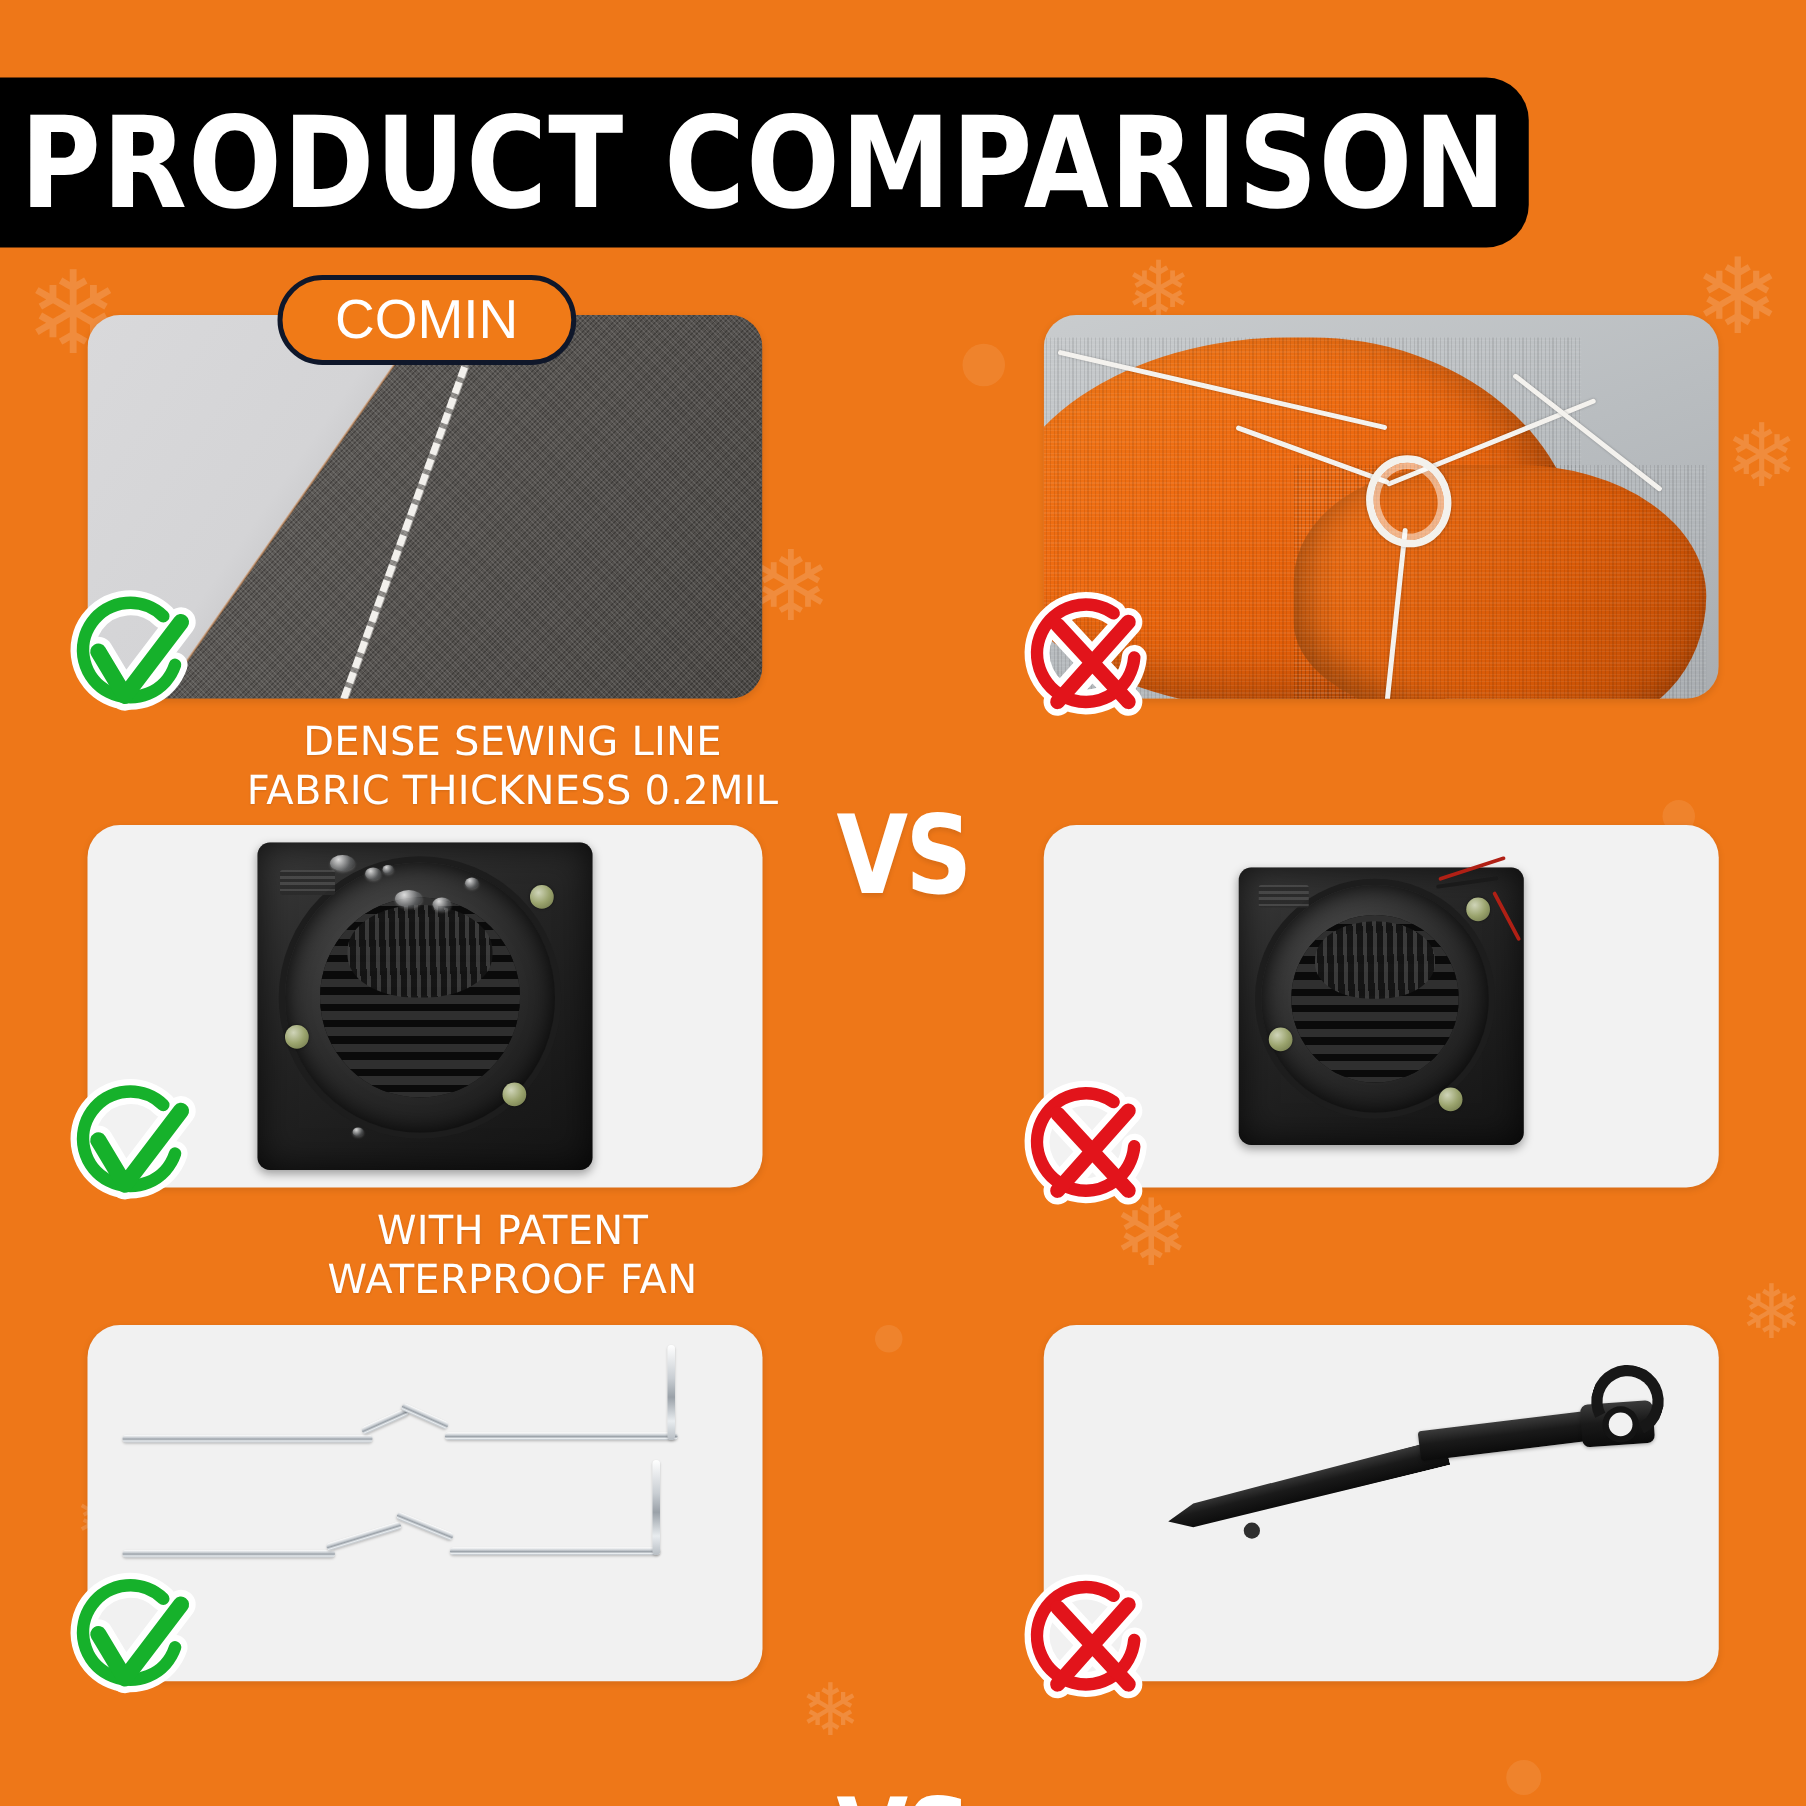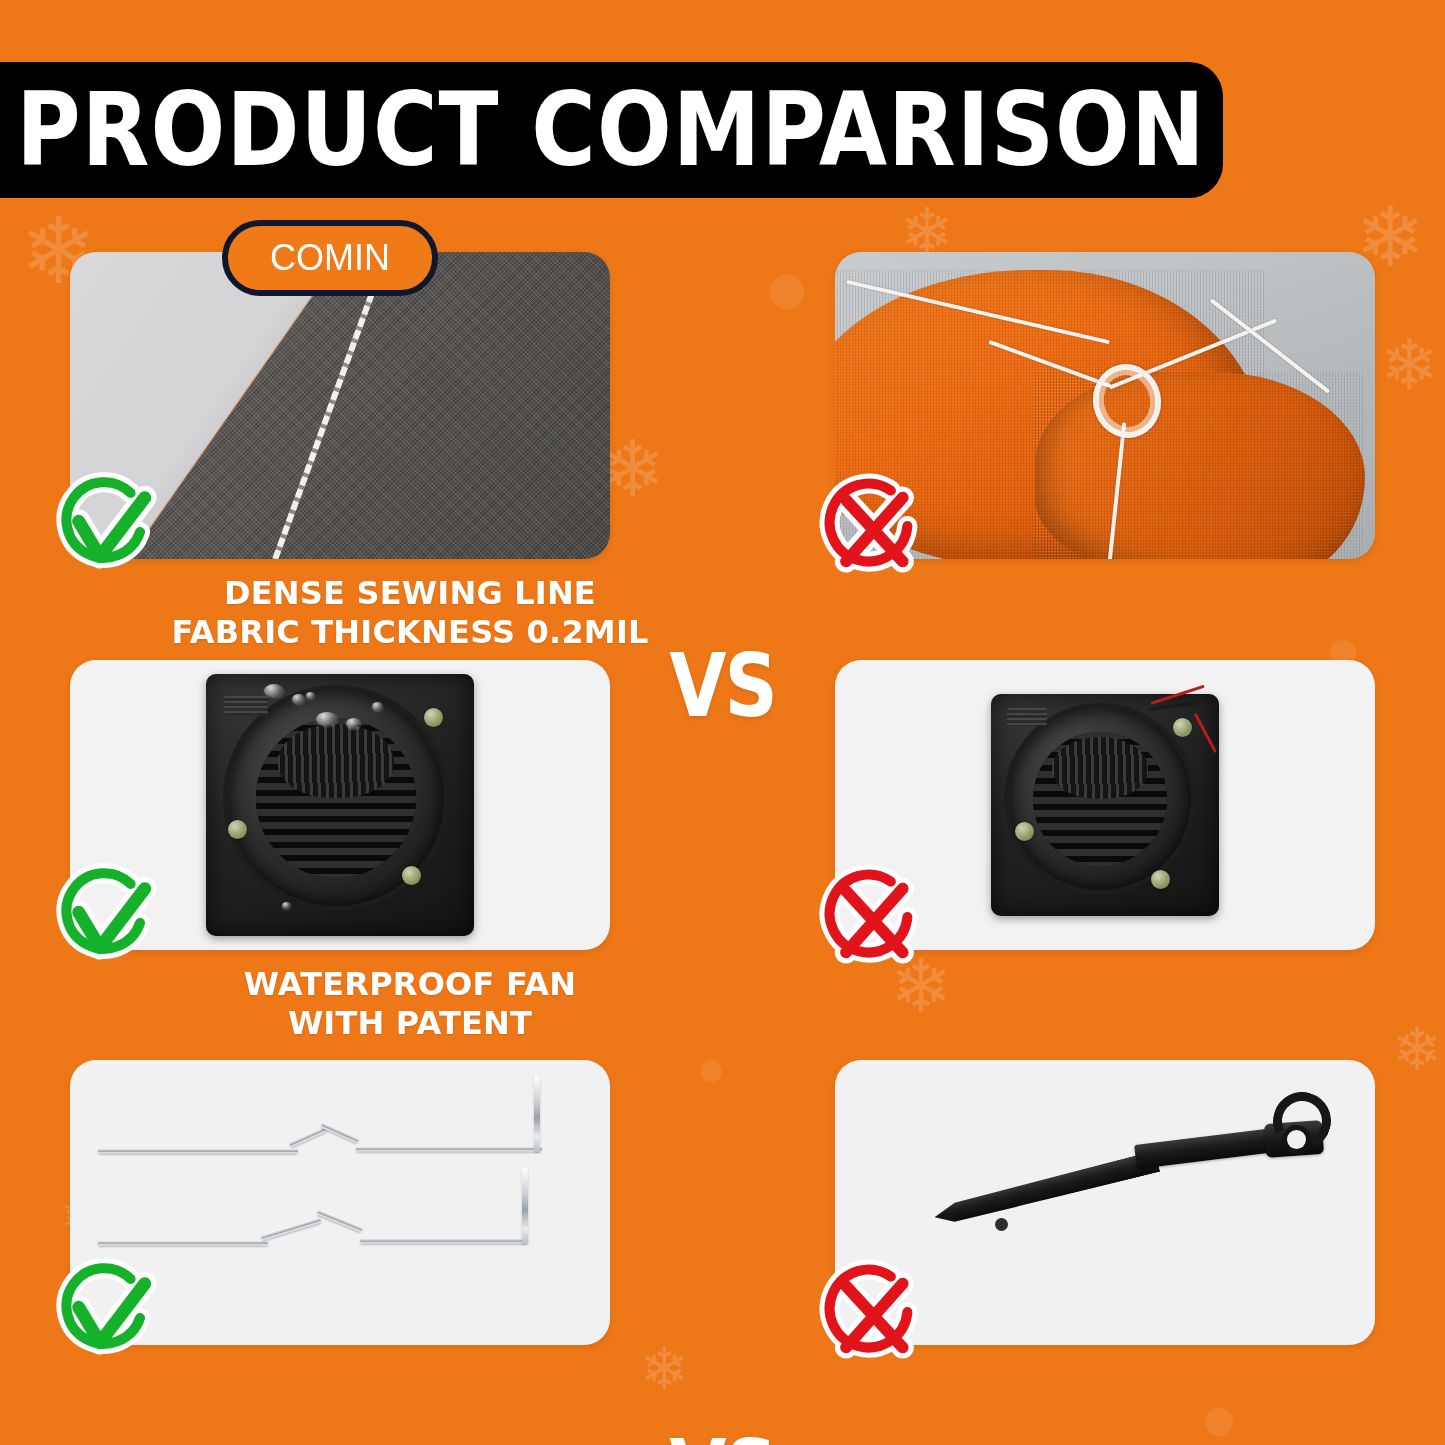--- a/index.html
+++ b/index.html
@@ -253,27 +253,27 @@
     box-shadow: 0 1px 3px rgba(0,0,0,0.3);
   }
 
   
   .pill {
     position: absolute;
     top: -32px;
     height: 64px;
     padding: 0 42px;
     background: #F07A17;
-    border: 6px solid #0f172a;
+    border: 4px solid #0f172a;
     border-radius: 40px;
     display: flex;
     align-items: center;
     justify-content: center;
     color: #ffffff;
-    font-size: 36px;
+    font-size: 44px;
     font-family: "Liberation Sans", sans-serif;
     z-index: 9;
     white-space: nowrap;
     box-sizing: content-box;
   }
   .pill.comin { left: 152px; }
   .pill.other { left: 148px; }
 
   
   .badge {
@@ -286,21 +286,21 @@
   }
   .badge svg { display: block; width: 100%; height: 100%; }
 
   
   .caption {
     position: absolute;
     width: 560px;
     text-align: center;
     color: #ffffff;
     font-family: "DejaVu Sans", sans-serif;
-    font-weight: bold;
+    font-weight: normal;
     font-size: 32px;
     line-height: 1.22;
     letter-spacing: 0.2px;
     text-shadow: 0 1px 2px rgba(0,0,0,0.12);
     z-index: 6;
   }
   .caption.left  { left: 60px; }
   .caption.r1 { top: 322px; }
   .caption.r2 { top: 305px; }
   .caption.r3 { top: 300px; }
@@ -429,22 +429,22 @@
       </div>
       <div class="badge">
         <svg viewBox="0 0 100 100">
           <path d="M70 22 A32 32 0 1 0 78 55" fill="none" stroke="#ffffff" stroke-width="17" stroke-linecap="round"></path>
           <path d="M26 46 L44 76 L82 26" fill="none" stroke="#ffffff" stroke-width="20" stroke-linecap="round" stroke-linejoin="round"></path>
           <path d="M70 22 A32 32 0 1 0 78 55" fill="none" stroke="#16B12B" stroke-width="8.5" stroke-linecap="round"></path>
           <path d="M26 46 L44 76 L82 26" fill="none" stroke="#16B12B" stroke-width="11" stroke-linecap="round" stroke-linejoin="round"></path>
         </svg>
       </div>
       <div class="caption left r2">
+        <span class="ln">WITH PATENT</span>
         <span class="ln">WATERPROOF FAN</span>
-        <span class="ln">WITH PATENT</span>
       </div>
     </div>
 
     <div class="cell right">
       <div class="photo h2">
         <div class="fan-wrap">
           <div class="fan-body" style="width:228px;height:222px;">
             <div class="fan-housing" style="left:18px;top:14px;width:182px;height:182px;">
               <div class="fan-grille">
                 <div class="fan-bars"></div>

